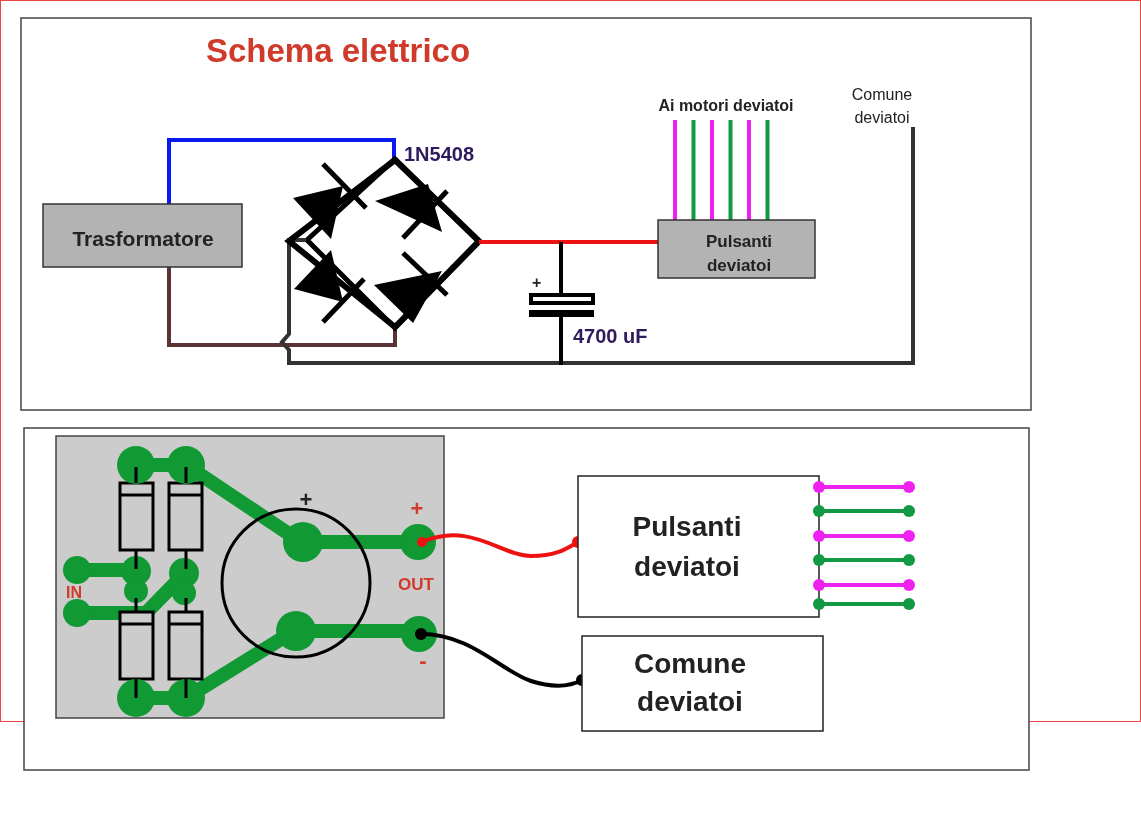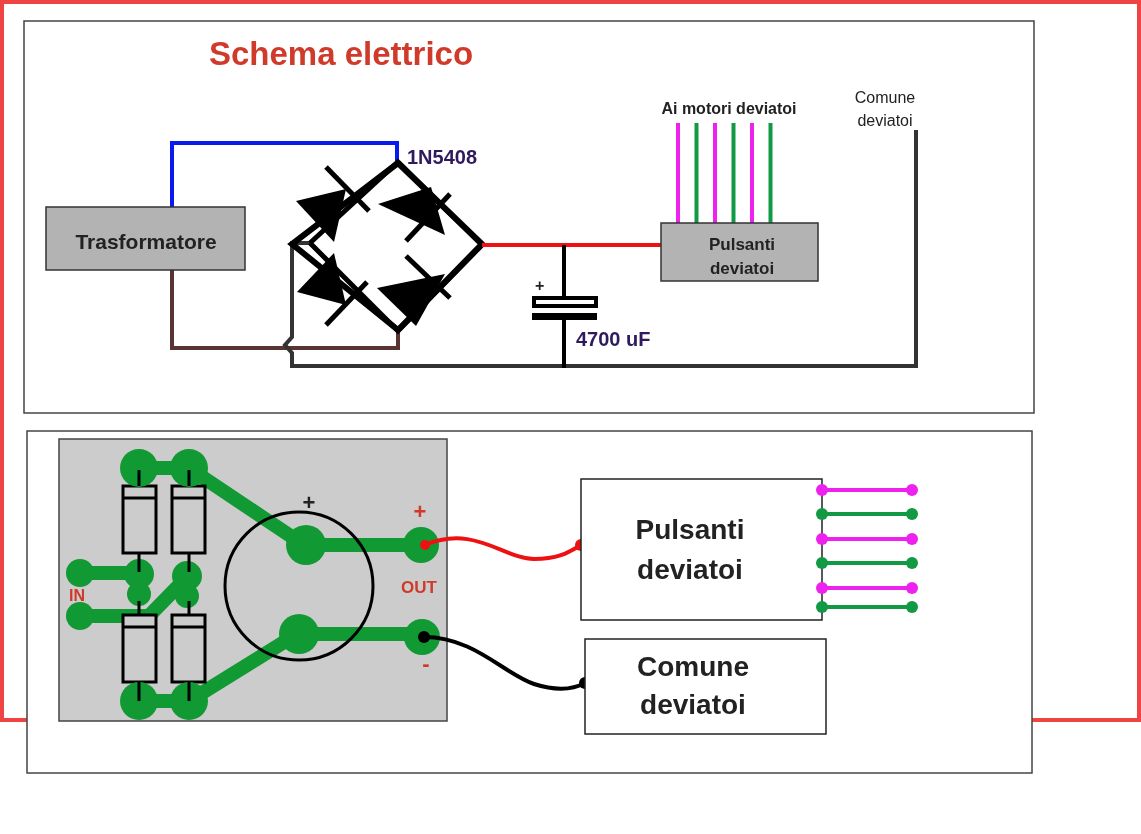--- a/index.html
+++ b/index.html
@@ -1,17 +1,17 @@
 <!DOCTYPE html>
 <html><head>
 <meta charset="utf-8">
 <style>
   html, body { margin: 0; padding: 0; background: #ffffff; }
   body { width: 1141px; height: 834px; position: relative; overflow: hidden; font-family: "Liberation Sans", "DejaVu Sans", sans-serif; }
-  #stage { position: absolute; left: 0; top: 0; width: 1141px; height: 722px; border: 4px solid #ef4444; box-sizing: border-box; }
+  #stage { position: absolute; left: 0; top: 0; width: 1141px; height: 722px; border: 1px solid #ef4444; box-sizing: border-box; }
   svg { position: absolute; left: 0; top: 0; }
   .lbl { font-family: "Liberation Sans", "DejaVu Sans", sans-serif; font-weight: bold; }
 </style>
 </head>
 <body>
 
 <div id="stage">
 <svg width="1141" height="834" viewBox="0 0 1141 834">
 
   <rect x="20" y="17" width="1010" height="392" fill="#fff" stroke="#444" stroke-width="1.5"></rect>

